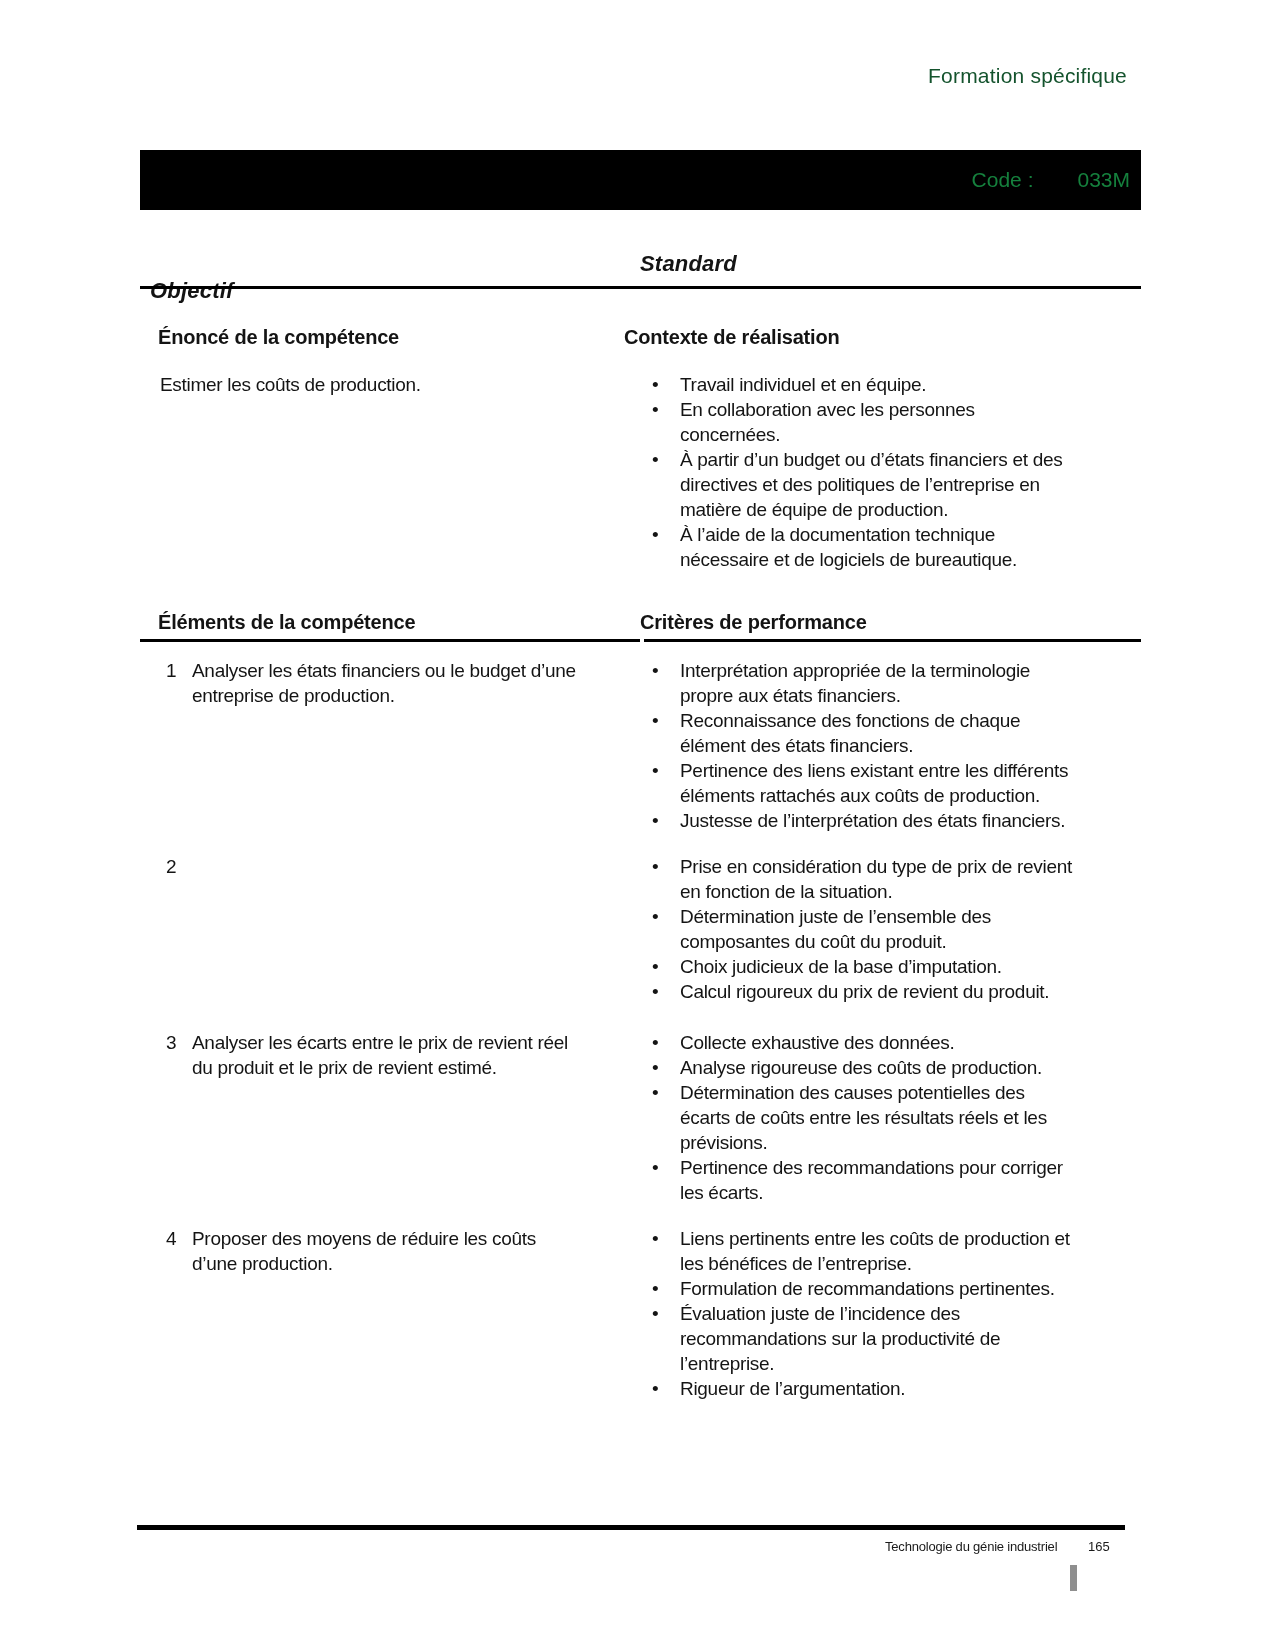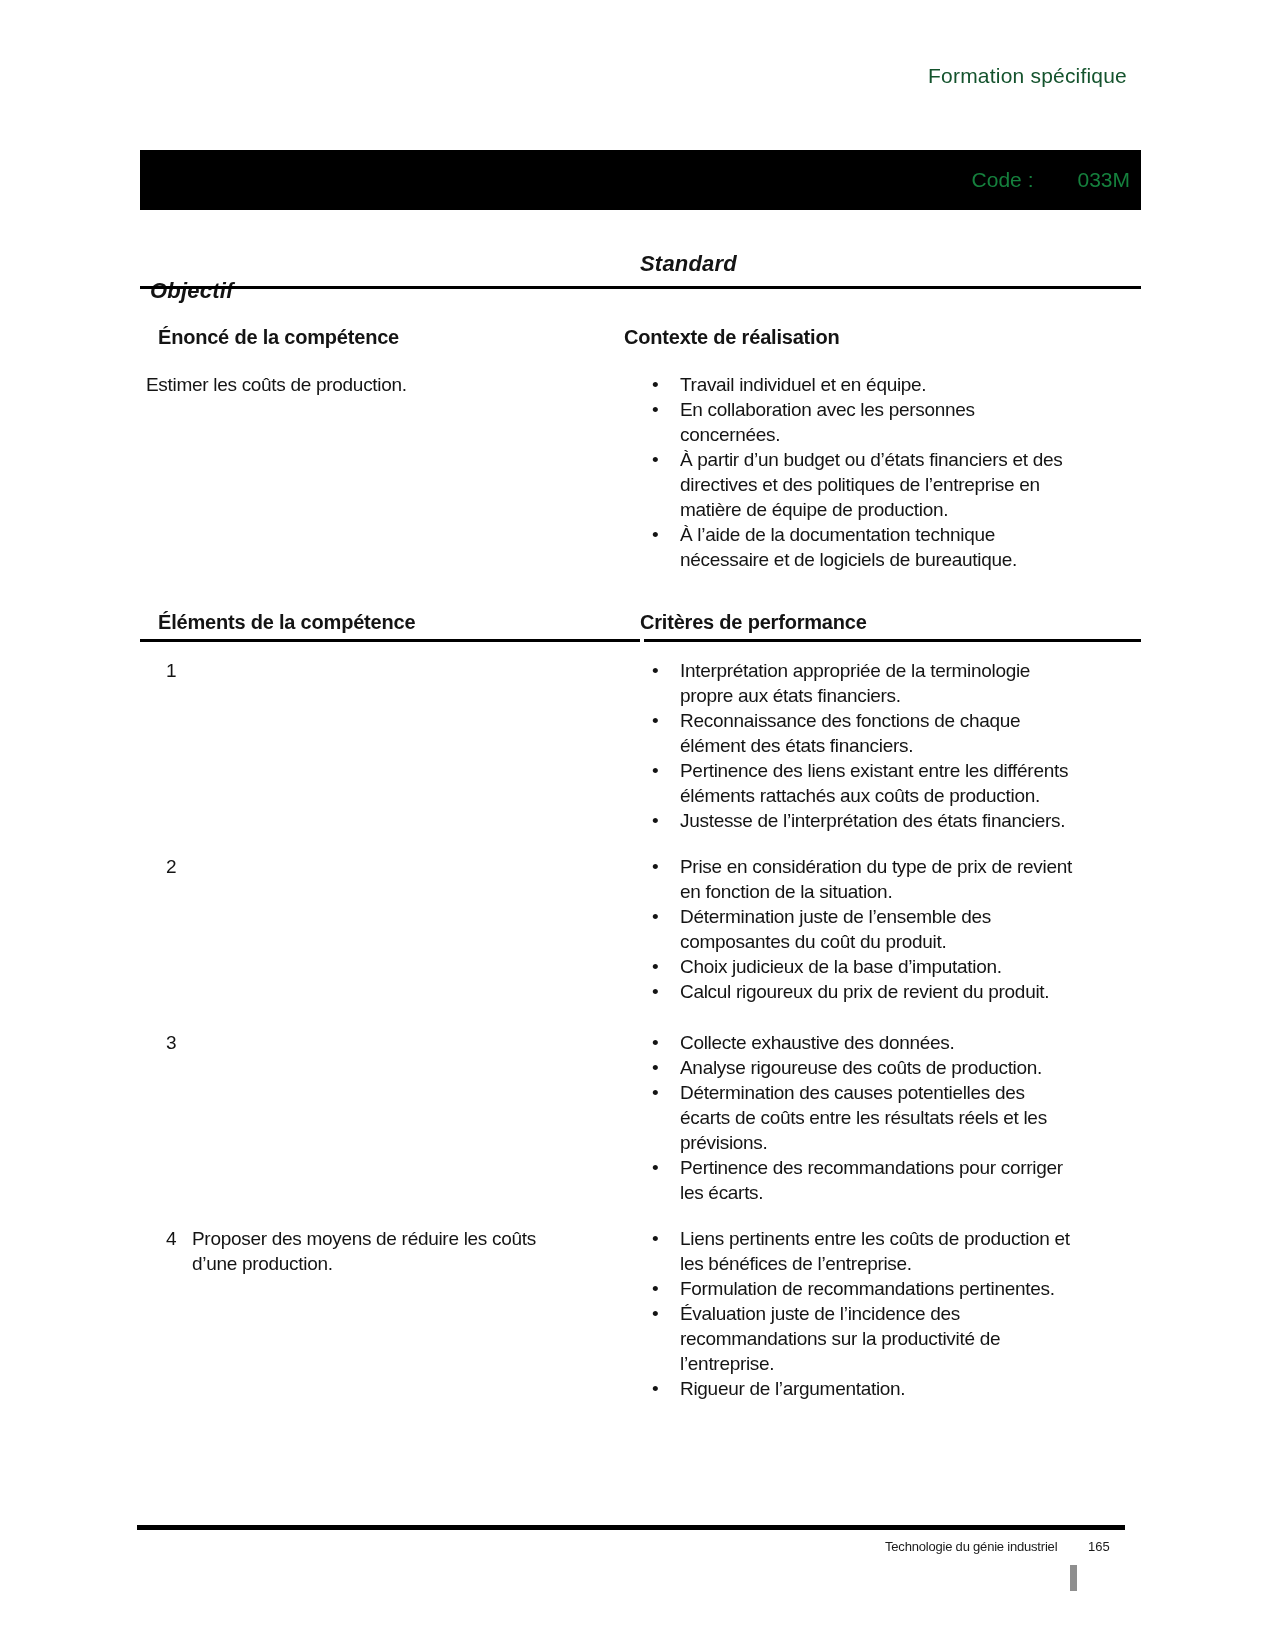--- a/index.html
+++ b/index.html
@@ -42,21 +42,21 @@
   .row-head-1 .sec-heading.right{left:624px;top:324px;}
   .row-head-2 .sec-heading.left{left:158px;top:609px;}
   .row-head-2 .sec-heading.right{left:640px;top:609px;}
   .rule-el-left{left:140px;top:639px;width:500px;height:3px;background:#000;}
   .rule-el-right{left:644px;top:639px;width:497px;height:3px;background:#000;}
 
   
   .body-text{
     font-size:19px;line-height:25px;letter-spacing:-0.3px;white-space:pre;
   }
-  .enonce-text{left:146px;top:372px;}
+  .enonce-text{left:160px;top:372px;}
 
   
   ul.bullets{
     list-style:none;margin:0;padding:0;width:501px;
   }
   ul.bullets li{
     position:relative;padding-left:40px;margin:0;
     font-size:19px;line-height:25px;letter-spacing:-0.3px;
   }
   ul.bullets li .dot{
@@ -137,20 +137,22 @@
 
 <div class="row-head-2">
   <div class="abs sec-heading left">Éléments de la compétence</div>
   <div class="abs sec-heading right">Critères de performance</div>
 </div>
 <div class="abs rule-el-left"></div>
 <div class="abs rule-el-right"></div>
 
 <div class="abs element-item el-1">
   <span class="item-num">1</span>
+  <div class="item-text">Analyser les états financiers ou le budget d’une
+entreprise de production.</div>
 </div>
 <ul class="abs bullets bullets-r1">
   <li>
       <span class="dot">•</span>
       <span class="li-text">Interprétation appropriée de la terminologie
 propre aux états financiers.</span>
     </li>
   <li>
       <span class="dot">•</span>
       <span class="li-text">Reconnaissance des fonctions de chaque
@@ -186,20 +188,22 @@
       <span class="li-text">Choix judicieux de la base d’imputation.</span>
     </li>
   <li>
       <span class="dot">•</span>
       <span class="li-text">Calcul rigoureux du prix de revient du produit.</span>
     </li>
 </ul>
 
 <div class="abs element-item el-3">
   <span class="item-num">3</span>
+  <div class="item-text">Analyser les écarts entre le prix de revient réel
+du produit et le prix de revient estimé.</div>
 </div>
 <ul class="abs bullets bullets-r3">
   <li>
       <span class="dot">•</span>
       <span class="li-text">Collecte exhaustive des données.</span>
     </li>
   <li>
       <span class="dot">•</span>
       <span class="li-text">Analyse rigoureuse des coûts de production.</span>
     </li>

